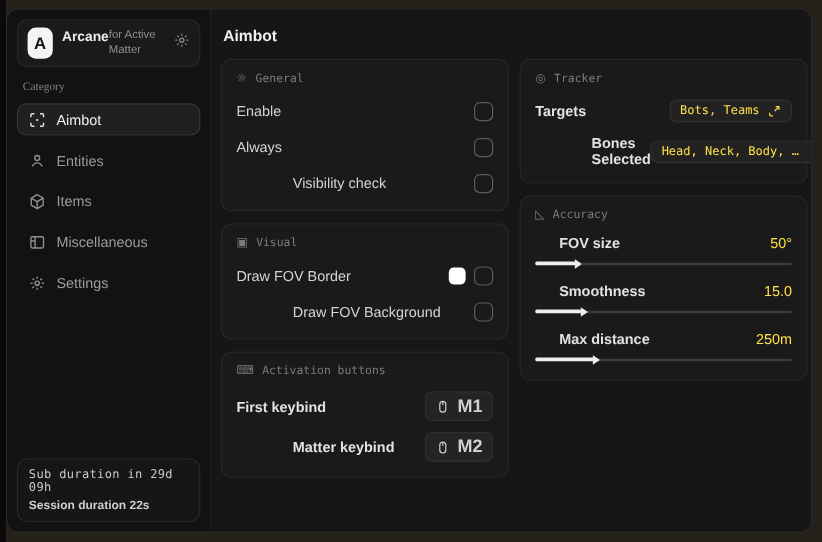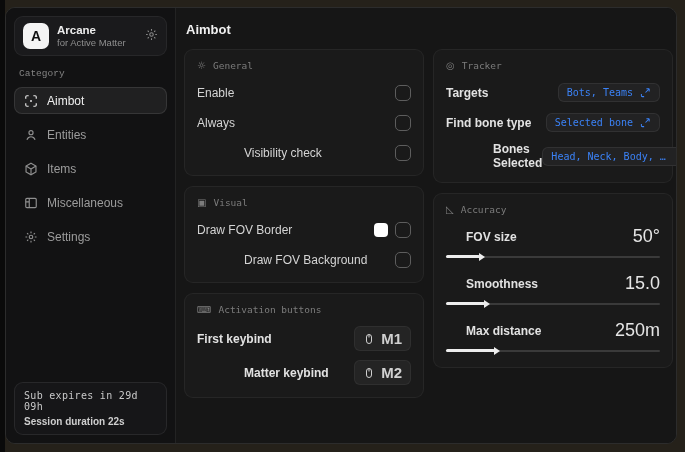--- a/index.html
+++ b/index.html
@@ -9,25 +9,25 @@
   .backdrop::before { content:''; position:absolute; left:0; top:0; width:5px; height:100%; background:#0a0a0a; }
   .window {
     position:absolute; left:5px; top:7px; width:672px; height:437px;
     background:#151515; border:1px solid #2c2c2c; border-radius:10px;
     display:flex; overflow:hidden;
   }
   
   .sidebar { width:170px; flex:0 0 170px; background:#121213; border-right:1px solid #232323; display:flex; flex-direction:column; padding:8px; }
   .brand-card { display:flex; align-items:center; gap:8px; background:#1a1a1c; border:1px solid rgba(255,255,255,0.06); border-radius:9px; padding:6px 8px; }
   .brand-logo { width:26px; height:26px; background:#f4f4f4; border-radius:7px; color:#111; font-weight:bold; font-size:14px; display:flex; align-items:center; justify-content:center; }
-  .brand-text { display:flex; flex-direction:column; line-height:1.25; }
+  .brand-text { display:flex; flex-direction:row; line-height:1.25; }
   .brand-name { color:#ececec; font-size:11.5px; font-weight:bold; }
   .brand-sub { color:#8f8f8f; font-size:9.5px; }
   .brand-gear { margin-left:auto; color:#8a8a8a; }
-  .category-label { font-family:Liberation Mono, monospace; font-size:9.5px; color:#838383; margin:12px 0 8px 5px; }
+  .category-label { font-family:Liberation Serif, serif; font-size:9.5px; color:#838383; margin:12px 0 8px 5px; }
   .nav-item { display:flex; align-items:center; gap:9px; padding:5px 8px; border-radius:8px; border:1px solid transparent; color:#9c9c9c; font-size:12px; margin-bottom:7px; cursor:default; }
   .nav-item.selected { background:#202021; border-color:rgba(255,255,255,0.1); color:#efefef; }
   .nav-item .ico { display:flex; width:15px; height:15px; align-items:center; justify-content:center; }
   .nav-item svg { stroke:#8f8f8f; }
   .nav-item.selected svg { stroke:#e8e8e8; }
   .sidebar-footer { margin-top:auto; background:#161618; border:1px solid rgba(255,255,255,0.08); border-radius:9px; padding:7px 9px; }
   .footer-line1 { font-family:"DejaVu Sans Mono", monospace; font-size:10px; color:#c9c9c9; letter-spacing:.3px; }
   .footer-line2 { font-size:10px; font-weight:bold; color:#cfcfcf; margin-top:4px; }
   
   .main { flex:1; background:#161616; padding:10px 8px 8px 8px; overflow:hidden; }
@@ -38,28 +38,28 @@
   .card-header { display:flex; align-items:center; gap:7px; font-family:"DejaVu Sans Mono", monospace; font-size:9.5px; color:#7c7c7c; margin-bottom:11px; }
   .card-header .glyph { font-family:"DejaVu Sans", sans-serif; font-size:10px; color:#7c7c7c; }
   .row { display:flex; align-items:center; justify-content:space-between; min-height:21px; margin-bottom:9px; }
   .row:last-child { margin-bottom:2px;margin-left:47px; }
   .row-label { font-size:12px; color:#d4d4d4; }
   .row-label.bold { font-weight:bold; color:#e2e2e2; }
   .checkbox { width:16px; height:16px; border:1.5px solid #5d5d5d; border-radius:5px; background:transparent; }
   .right-group { display:flex; align-items:center; gap:7px; }
   .swatch { width:14px; height:14px; border-radius:4px; }
   .keybind { display:flex; align-items:center; gap:6px; background:#242424; border:1px solid rgba(255,255,255,0.05); border-radius:6px; padding:3px 8px; color:#d0d0d0; font-size:15px; font-weight:bold; }
-  .dropdown { display:flex; align-items:center; gap:7px; background:#222223; border:1px solid rgba(255,255,255,0.07); border-radius:6px; padding:3px 8px; color:#3b82f6; }
+  .dropdown { display:flex; align-items:center; gap:7px; background:#222223; border:1px solid rgba(255,255,255,0.07); border-radius:6px; padding:3px 8px; color:#fde047; }
   .dd-value { font-family:"DejaVu Sans Mono", monospace; font-size:10px; white-space:nowrap; overflow:hidden; text-overflow:ellipsis; max-width:92px; }
   .dd-value.wide { max-width:118px; }
   
   .slider-block { margin-bottom:12px; }
   .slider-block:last-child { margin-bottom:2px; }
   .slider-top { display:flex; justify-content:space-between; align-items:center;padding-left:20px; }
-  .slider-value { font-size:18px; color:#e5e5e5; }
+  .slider-value { font-size:12px; color:#fde047; }
   .slider-track { position:relative; height:9px; margin-top:5px; }
   .slider-rail { position:absolute; left:0; right:0; top:3.5px; height:2px; background:#3a3a3a; border-radius:2px; }
   .slider-fill { position:absolute; left:0; top:3px; height:3px; background:#ededed; border-radius:2px; }
   .slider-fill::after { content:''; position:absolute; right:-5px; top:-2.5px; width:0; height:0;
     border-left:6px solid #ededed; border-top:4px solid transparent; border-bottom:4px solid transparent; }
 </style>
 </head>
 <body>
 
 <div class="backdrop">
@@ -122,21 +122,21 @@
         <span class="ico">
           <svg width="14" height="14" viewBox="0 0 24 24" fill="none" stroke-width="2">
               <circle cx="12" cy="12" r="3"></circle>
               <path d="M12 2.5v3M12 18.5v3M2.5 12h3M18.5 12h3M5.3 5.3l2.1 2.1M16.6 16.6l2.1 2.1M18.7 5.3l-2.1 2.1M7.4 16.6l-2.1 2.1"></path>
             </svg>
         </span>
         <span>Settings</span>
       </div>
 
       <div class="sidebar-footer">
-        <div class="footer-line1">Sub expires in 29d 09h</div>
+        <div class="footer-line1">Sub duration in 29d 09h</div>
         <div class="footer-line2">Session duration 22s</div>
       </div>
     </div>
 
     <div class="main">
       <div class="page-title">Aimbot</div>
       <div class="columns">
 
         <div class="col">
           <div class="card">
@@ -214,30 +214,20 @@
               <span class="row-label bold">Targets</span>
               <span class="dropdown">
                 <span class="dd-value">Bots, Teams</span>
                 <svg width="11" height="11" viewBox="0 0 24 24" fill="none" stroke="currentColor" stroke-width="2.2">
                     <path d="M9 21H5a2 2 0 0 1-2-2v-4M14 4h5a1 1 0 0 1 1 1v5"></path>
                     <path d="M20 4l-8 8"></path>
                   </svg>
               </span>
             </div>
             <div class="row">
-              <span class="row-label bold">Find bone type</span>
-              <span class="dropdown">
-                <span class="dd-value">Selected bone</span>
-                <svg width="11" height="11" viewBox="0 0 24 24" fill="none" stroke="currentColor" stroke-width="2.2">
-                    <path d="M9 21H5a2 2 0 0 1-2-2v-4M14 4h5a1 1 0 0 1 1 1v5"></path>
-                    <path d="M20 4l-8 8"></path>
-                  </svg>
-              </span>
-            </div>
-            <div class="row">
               <span class="row-label bold">Bones Selected</span>
               <span class="dropdown">
                 <span class="dd-value wide">Head, Neck, Body, Pe…</span>
                 <svg width="11" height="11" viewBox="0 0 24 24" fill="none" stroke="currentColor" stroke-width="2.2">
                     <path d="M9 21H5a2 2 0 0 1-2-2v-4M14 4h5a1 1 0 0 1 1 1v5"></path>
                     <path d="M20 4l-8 8"></path>
                   </svg>
               </span>
             </div>
           </div>

